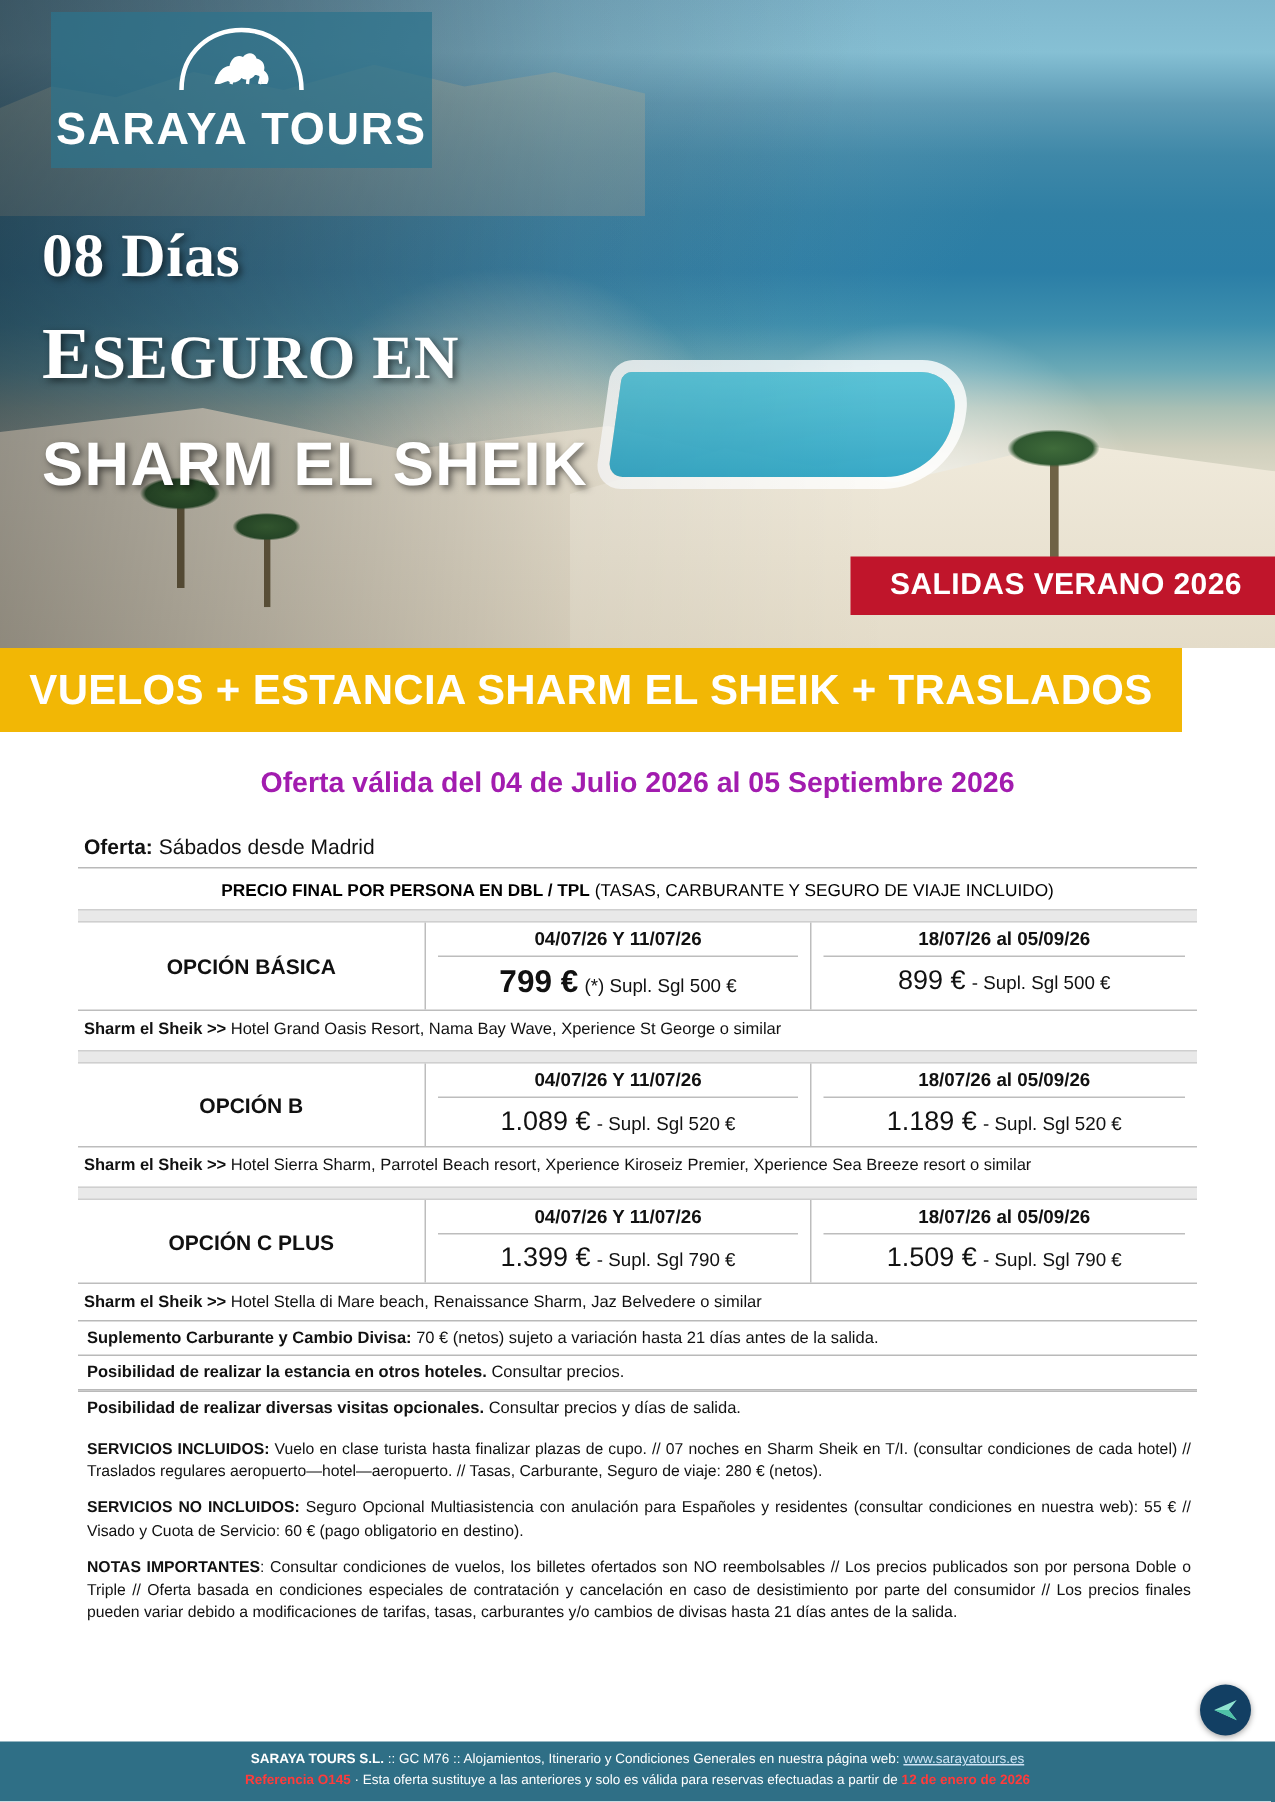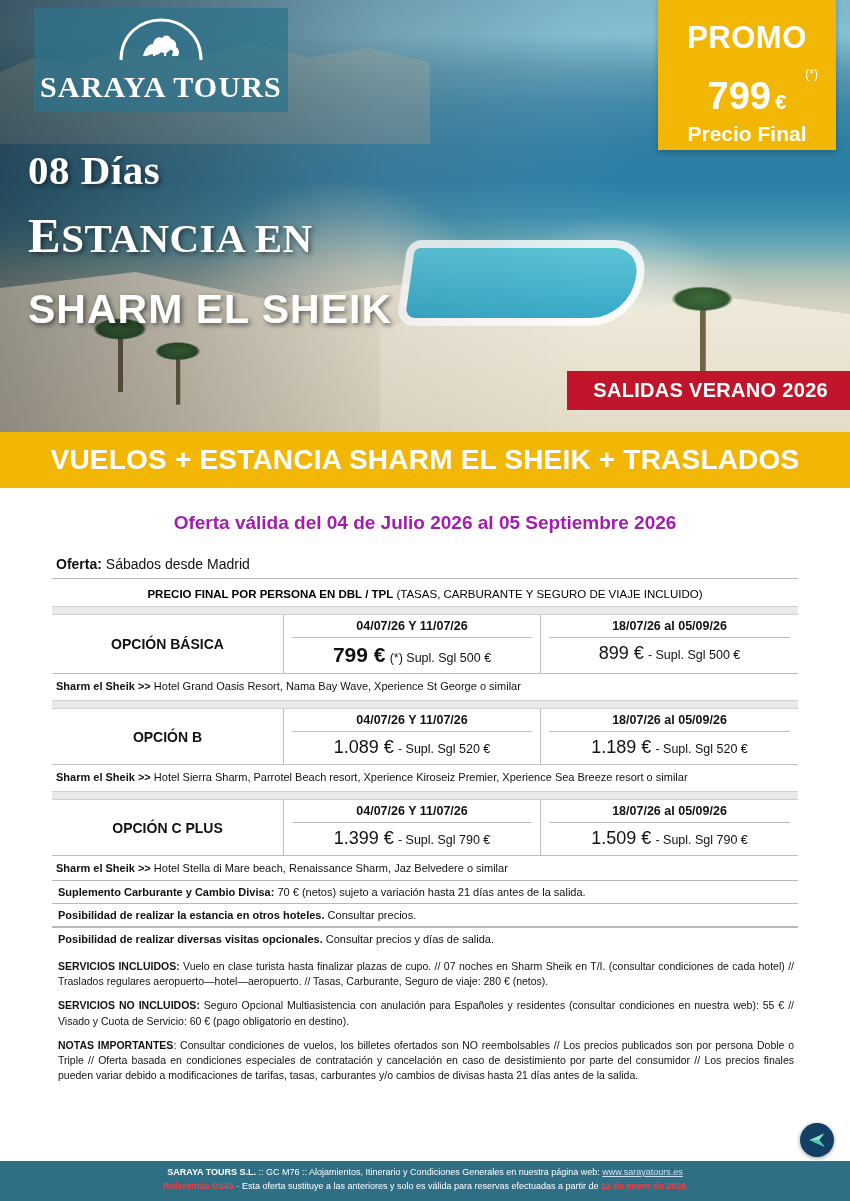--- a/index.html
+++ b/index.html
@@ -104,21 +104,21 @@
     background: rgba(45,115,140,0.72);
     display:flex; flex-direction:column; align-items:center; justify-content:flex-end;
     padding-bottom:8px;
   }
   .logo-mark {
     position:absolute; top:6px; left:50%; transform:translateX(-50%);
     width:96px; height:50px;
   }
   .logo-text {
     font-size:30px; letter-spacing:1.2px; color:#ffffff; font-weight:bold;
-    font-family:Liberation Serif, serif;
+    font-family:Liberation Sans, sans-serif;
   }
 
   .hero-title {
     position:absolute; left:28px; top:128px;
     color:#fff;
     text-shadow: 2px 2px 5px rgba(0,0,0,.55);
     font-family:"Liberation Serif", serif;
     margin-top:20px;
   }
   .t-line1 { font-size:41px; font-weight:bold; letter-spacing:.5px; line-height:1.1; }
@@ -148,21 +148,21 @@
     position:absolute; right:0; bottom:22px;
     background:#c0152b;
     color:#fff;
     font-size:20px; font-weight:bold;
     padding:8px 22px 8px 26px;
     letter-spacing:.3px;
   }
 
   
   .yellow-bar {
-    width:850px; height:56px;
+    width:788px; height:56px;
     background:#f2b705;
     color:#ffffff;
     display:flex; align-items:center; justify-content:center;
     font-size:28px; font-weight:bold;
     letter-spacing:.2px;
   }
 
   
   .content { padding: 14px 52px 0 52px; }
   .valid-line {
@@ -293,33 +293,24 @@
     <svg class="logo-mark" viewBox="0 0 96 50">
       <path d="M8 46 C8 20 28 6 48 6 C68 6 88 20 88 46" fill="none" stroke="#ffffff" stroke-width="3"></path>
       <path d="M30 42 c2-8 6-12 10-12 c1-5 5-8 9-6 c3-4 8-3 9 1 c4 1 6 4 5 8 c3 2 4 6 2 9 l-4 0 c1-4 -1-6 -4-6 c-2 3 -6 4 -9 2 c-2 3 -6 4 -9 2 c-3 1 -5 2 -6 2 z" fill="#ffffff"></path>
       <path d="M41 42 l2-8 M52 42 l1-9 M60 42 l2-8" stroke="#ffffff" stroke-width="2.2" fill="none"></path>
     </svg>
     <div class="logo-text">SARAYA TOURS</div>
   </div>
 
   <div class="hero-title">
     <div class="t-line1">08 Días</div>
-    <div class="t-line2"><span class="cap">E</span><span>STANCIA EN</span></div>
+    <div class="t-line2"><span class="cap">E</span><span>SEGURO EN</span></div>
     <div class="t-line3">SHARM EL SHEIK</div>
   </div>
 
-  <div class="promo">
-    <div class="p-word">PROMO</div>
-    <div class="p-price-row">
-      <span class="p-ast">(*)</span>
-      <span class="p-price">799</span>
-      <span class="p-cur">€</span>
-    </div>
-    <div class="p-final">Precio Final</div>
-  </div>
 
   <div class="salidas">SALIDAS VERANO 2026</div>
 </div>
 
 <div class="yellow-bar">VUELOS + ESTANCIA SHARM EL SHEIK + TRASLADOS</div>
 
 <div class="content">
 
   <div class="valid-line">Oferta válida del 04 de Julio 2026 al 05 Septiembre 2026</div>
 

